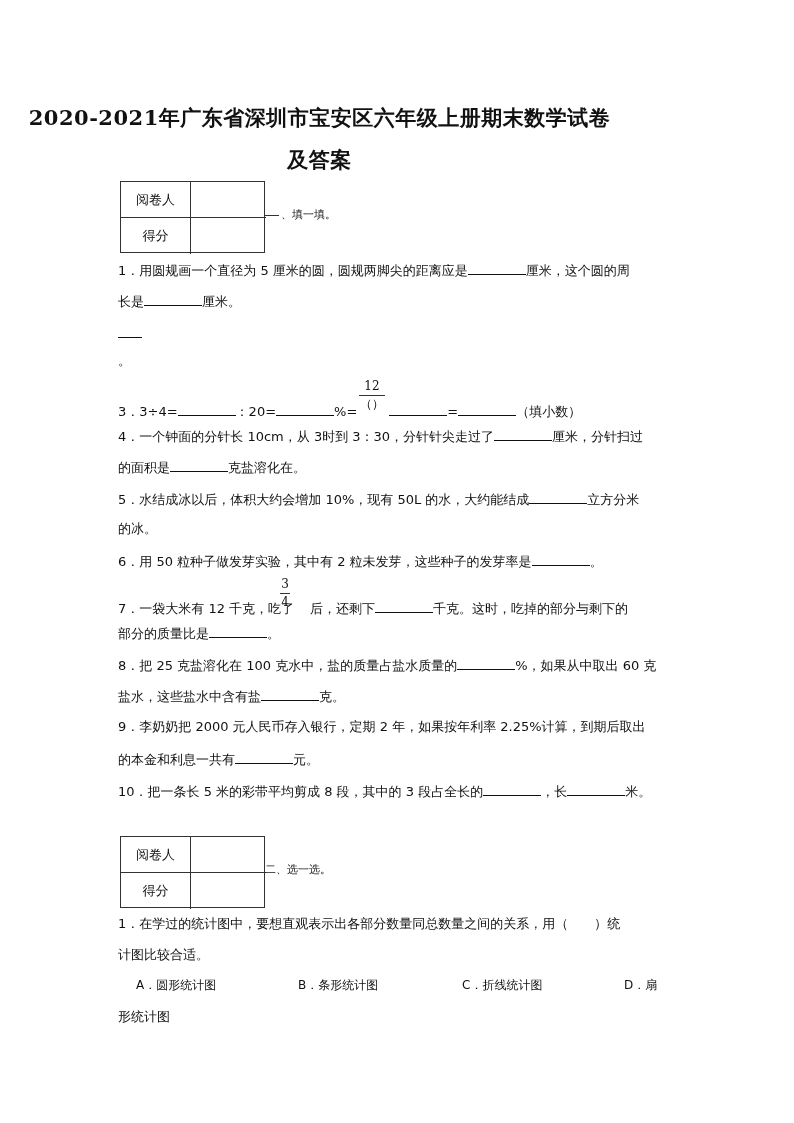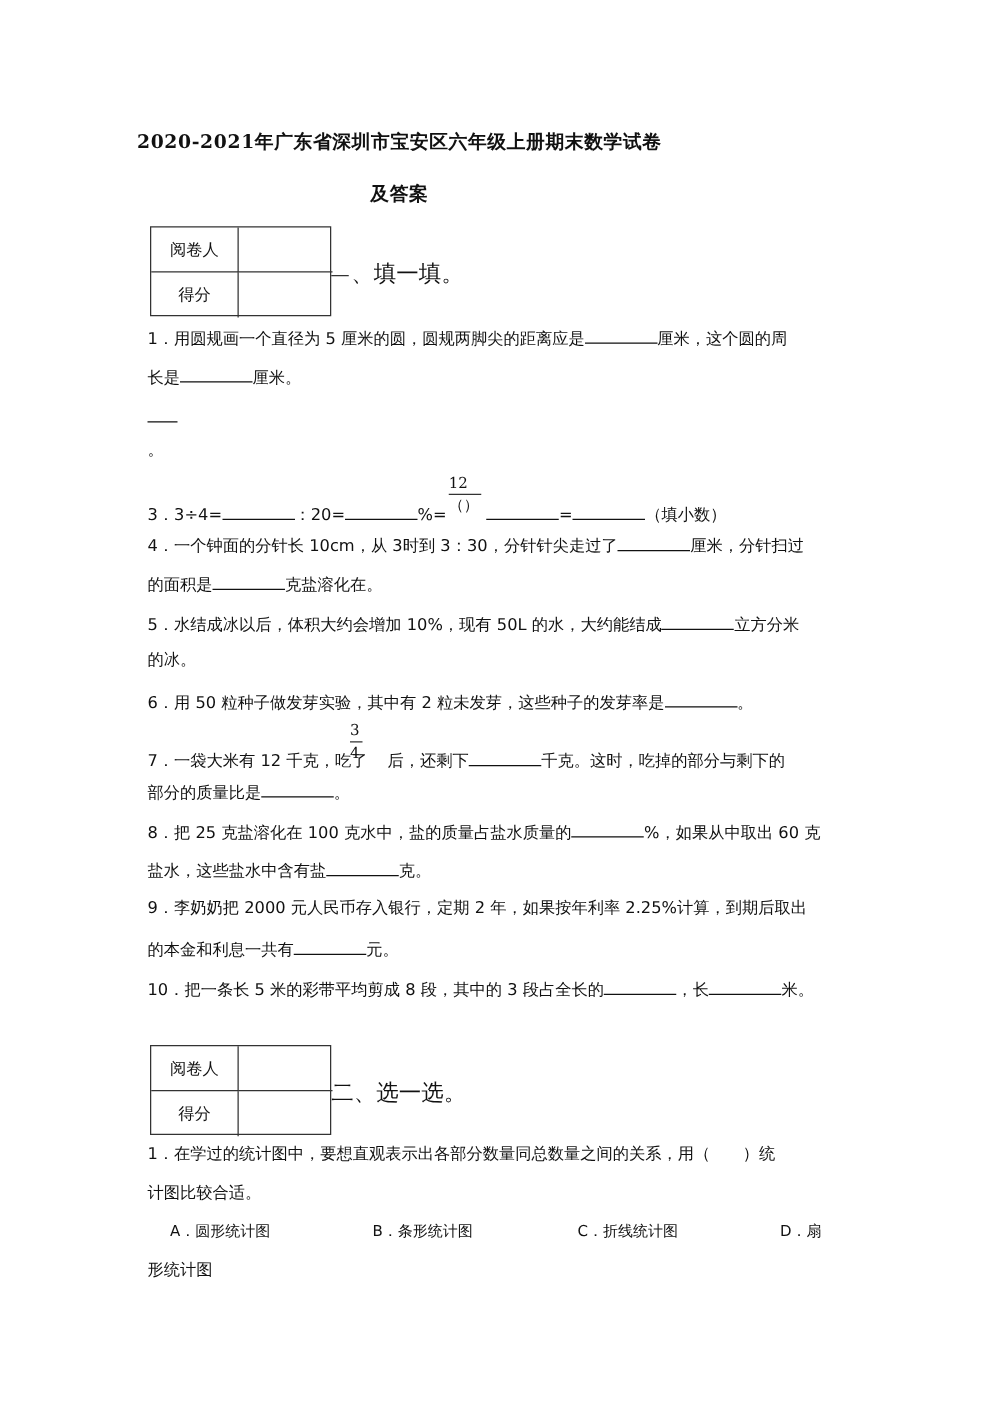--- a/index.html
+++ b/index.html
@@ -4,57 +4,57 @@
 <style>
   html, body { margin: 0; padding: 0; background: #ffffff; }
   body {
     width: 794px; height: 1123px; position: relative; overflow: hidden;
     font-family: "DejaVu Sans", "Liberation Sans", sans-serif;
     color: #111111;
   }
   .page-title {
     position: absolute; left: 0; width: 639px; text-align: center;
     font-family: "DejaVu Serif", "Liberation Serif", serif;
-    font-size: 15px; font-weight: bold; letter-spacing: 0.5px;
+    font-size: 21px; font-weight: bold; letter-spacing: 0.5px;
   }
   .t1 { top: 104px; }
   .t2 { top: 146px; }
 
   .score-table {
     position: absolute; left: 120px; width: 145px; height: 72px;
     border: 1.3px solid #333; box-sizing: border-box;
     display: grid; grid-template-columns: 70px 75px; grid-template-rows: 36px 36px;
   }
   .score-table .cell {
     border-right: 1.3px solid #333; border-bottom: 1.3px solid #333;
     display: flex; align-items: center; justify-content: center;
     font-size: 13px; box-sizing: border-box;
   }
   .score-table .cell:nth-child(2n) { border-right: none; }
   .score-table .cell:nth-child(n+3) { border-bottom: none; }
   .section-heading {
-    position: absolute; font-size: 18px; white-space: nowrap; text-align: right;
+    position: absolute; font-size: 11px; white-space: nowrap; text-align: right;
   }
   .section-heading .dash {
     display: inline-block; width: 14px; border-top: 1.3px solid #333;
     vertical-align: middle; margin-right: 2px;
   }
 
   .line {
     position: absolute; left: 118px; font-size: 13px; white-space: nowrap;
     line-height: 18px;
   }
   .blank {
     display: inline-block; border-bottom: 1px solid #111; height: 14px;
     vertical-align: baseline;
   }
   .b60 { width: 58px; }
   .b28 { width: 24px; }
   .frac {
-    position: absolute; text-align: left; font-size: 12px;
+    position: absolute; text-align: center; font-size: 12px;
     font-family: "DejaVu Serif", "Liberation Serif", serif;
   }
   .frac .num { display: block; line-height: 16px; }
   .frac .bar { display: block; border-top: 1px solid #333; margin: 1px 0; }
   .frac .den { display: block; line-height: 14px; }
   .opt { position: absolute; font-size: 12px; white-space: nowrap; }
 </style>
 </head>
 <body>
 

